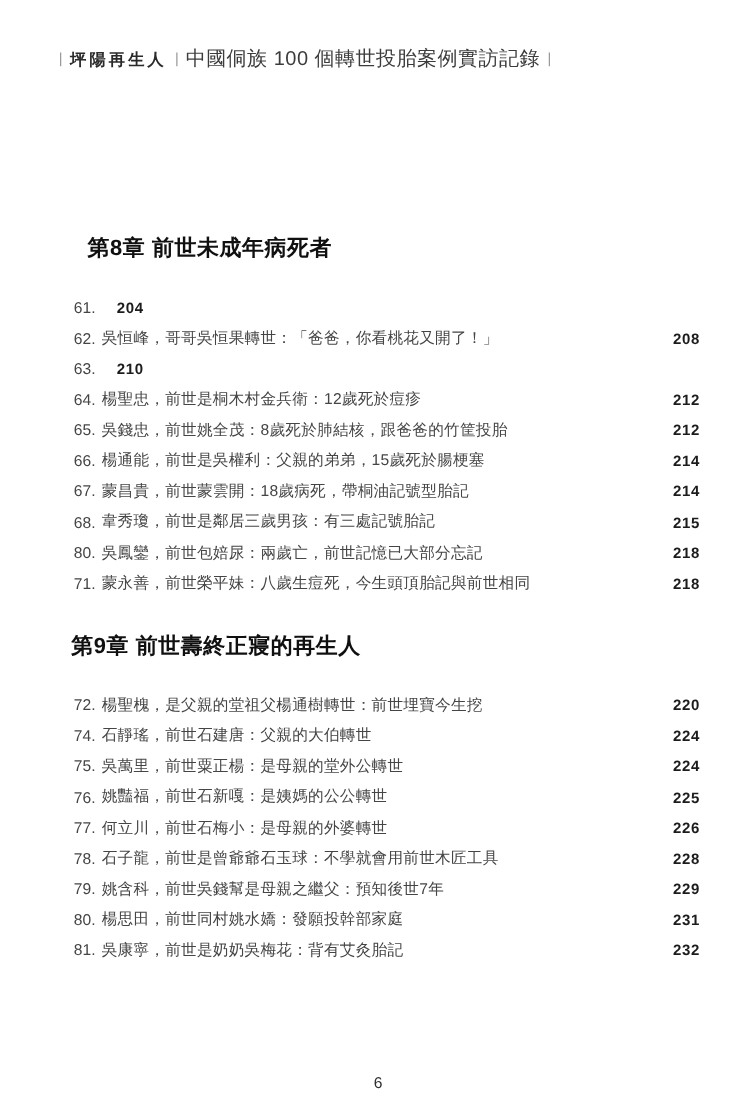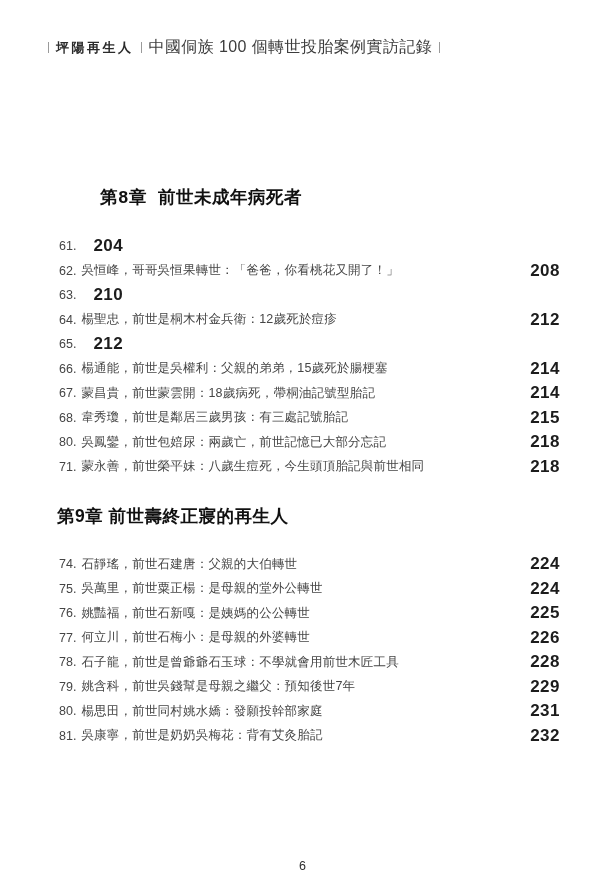--- a/index.html
+++ b/index.html
@@ -51,21 +51,21 @@
     width: 100%;
   }
   .chapter h2 {
     margin: 0;
     font-size: 17.5px;
     line-height: 21px;
     font-weight: 700;
     letter-spacing: 0.5px;
     color: var(--heading-color);
   }
-  .chapter:nth-child(1) h2 { margin-left: 100px; font-family: Liberation Mono, monospace; }
+  .chapter:nth-child(1) h2 { margin-left: 70px; }
   .chapter:nth-child(2) h2 { margin-left: 57px; }
   .chapter + .chapter { margin-top: 27px; }
 
   .chapter ul {
     list-style: none;
     margin: 25px 0 0 0;
     padding: 0;
   }
   .toc-entry {
     display: flex;
@@ -77,21 +77,21 @@
     white-space: nowrap;
   }
   .entry-number { margin-right: 5px; }
   .entry-text {
     flex: 1;
     overflow: hidden;
     letter-spacing: 0.2px;
   }
   .entry-page {
     margin-left: 12px;
-    font-size: 17px;
+    font-size: 12px;
     font-weight: 700;
     color: var(--pagenum-color);
     letter-spacing: 0.5px;
   }
 
   
   .page-footer {
     position: absolute;
     bottom: 23px;
     left: 0;
@@ -135,20 +135,21 @@
   </li>
 
   <li class="toc-entry">
     <span class="entry-number">64.</span>
     <span class="entry-text">楊聖忠，前世是桐木村金兵衛：12歲死於痘疹</span>
     <span class="entry-page">212</span>
   </li>
 
   <li class="toc-entry">
     <span class="entry-number">65.</span>
+    <span class="entry-text">吳錢忠，前世姚全茂：8歲死於肺結核，跟爸爸的竹筐投胎</span>
     <span class="entry-page">212</span>
   </li>
 
   <li class="toc-entry">
     <span class="entry-number">66.</span>
     <span class="entry-text">楊通能，前世是吳權利：父親的弟弟，15歲死於腸梗塞</span>
     <span class="entry-page">214</span>
   </li>
 
   <li class="toc-entry">
@@ -174,20 +175,25 @@
     <span class="entry-number">71.</span>
     <span class="entry-text">蒙永善，前世榮平妹：八歲生痘死，今生頭頂胎記與前世相同</span>
     <span class="entry-page">218</span>
   </li>
 </ul>
   </section>
 
   <section class="chapter">
     <h2>第9章 前世壽終正寢的再生人</h2>
     <ul>
+  <li class="toc-entry">
+    <span class="entry-number">72.</span>
+    <span class="entry-text">楊聖槐，是父親的堂祖父楊通樹轉世：前世埋寶今生挖</span>
+    <span class="entry-page">220</span>
+  </li>
 
 
   <li class="toc-entry">
     <span class="entry-number">74.</span>
     <span class="entry-text">石靜瑤，前世石建唐：父親的大伯轉世</span>
     <span class="entry-page">224</span>
   </li>
 
   <li class="toc-entry">
     <span class="entry-number">75.</span>

